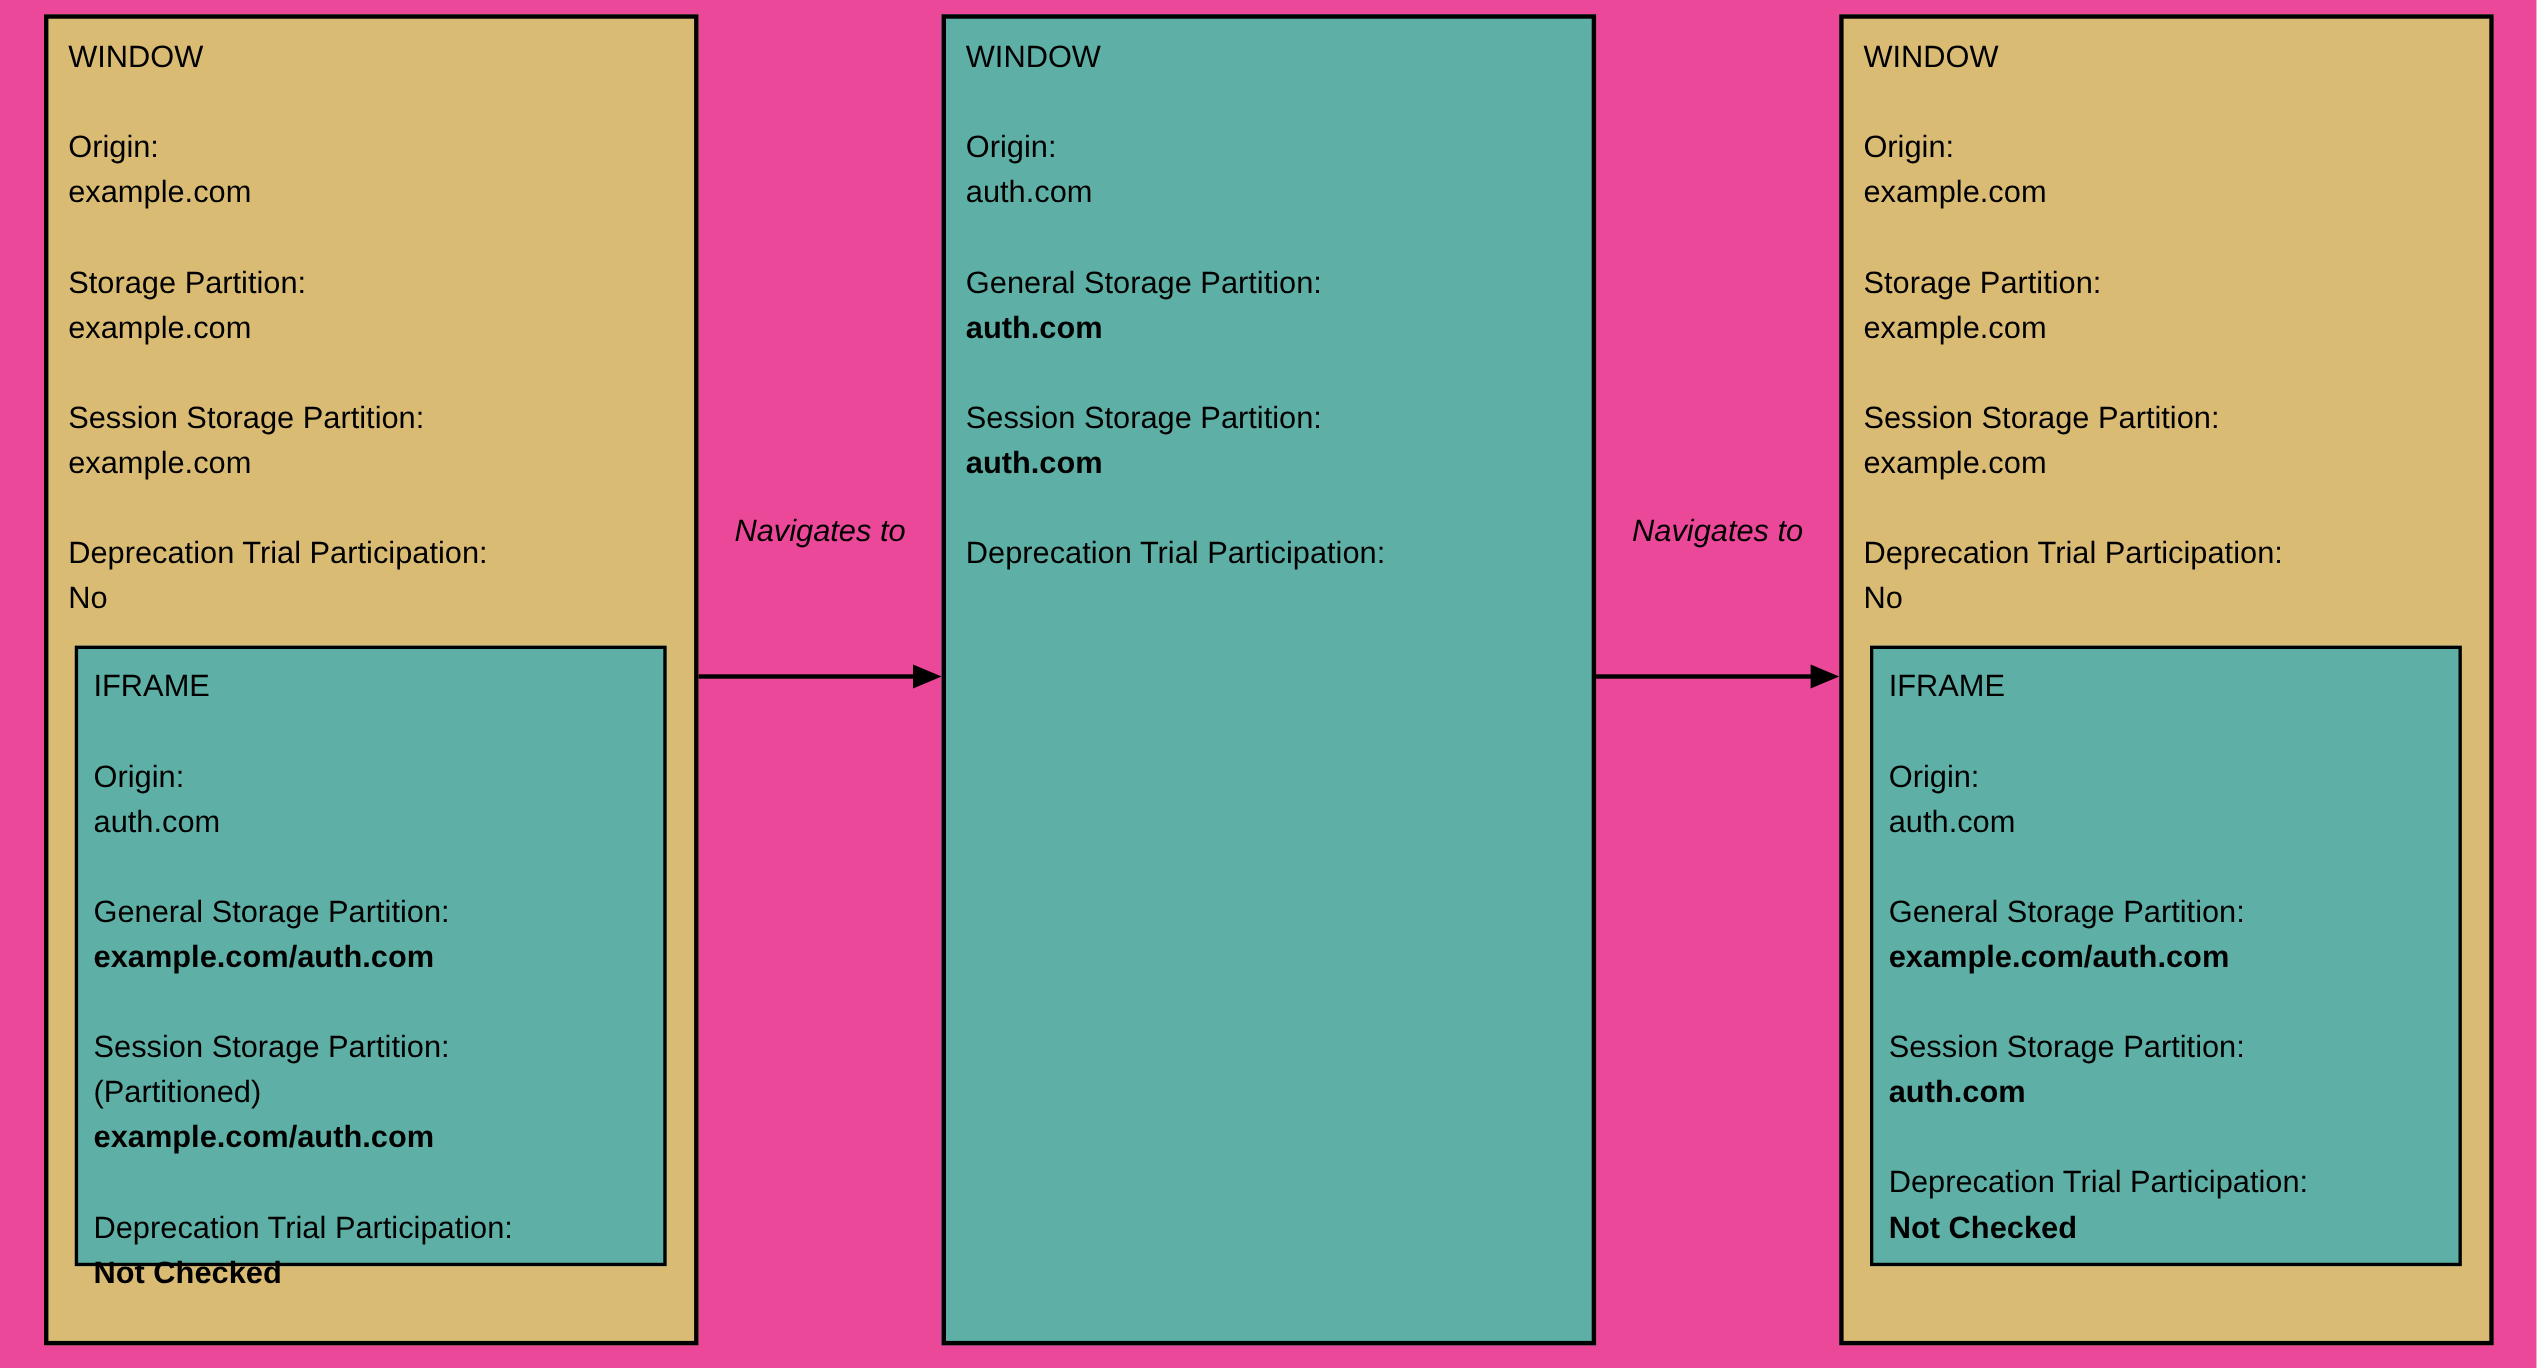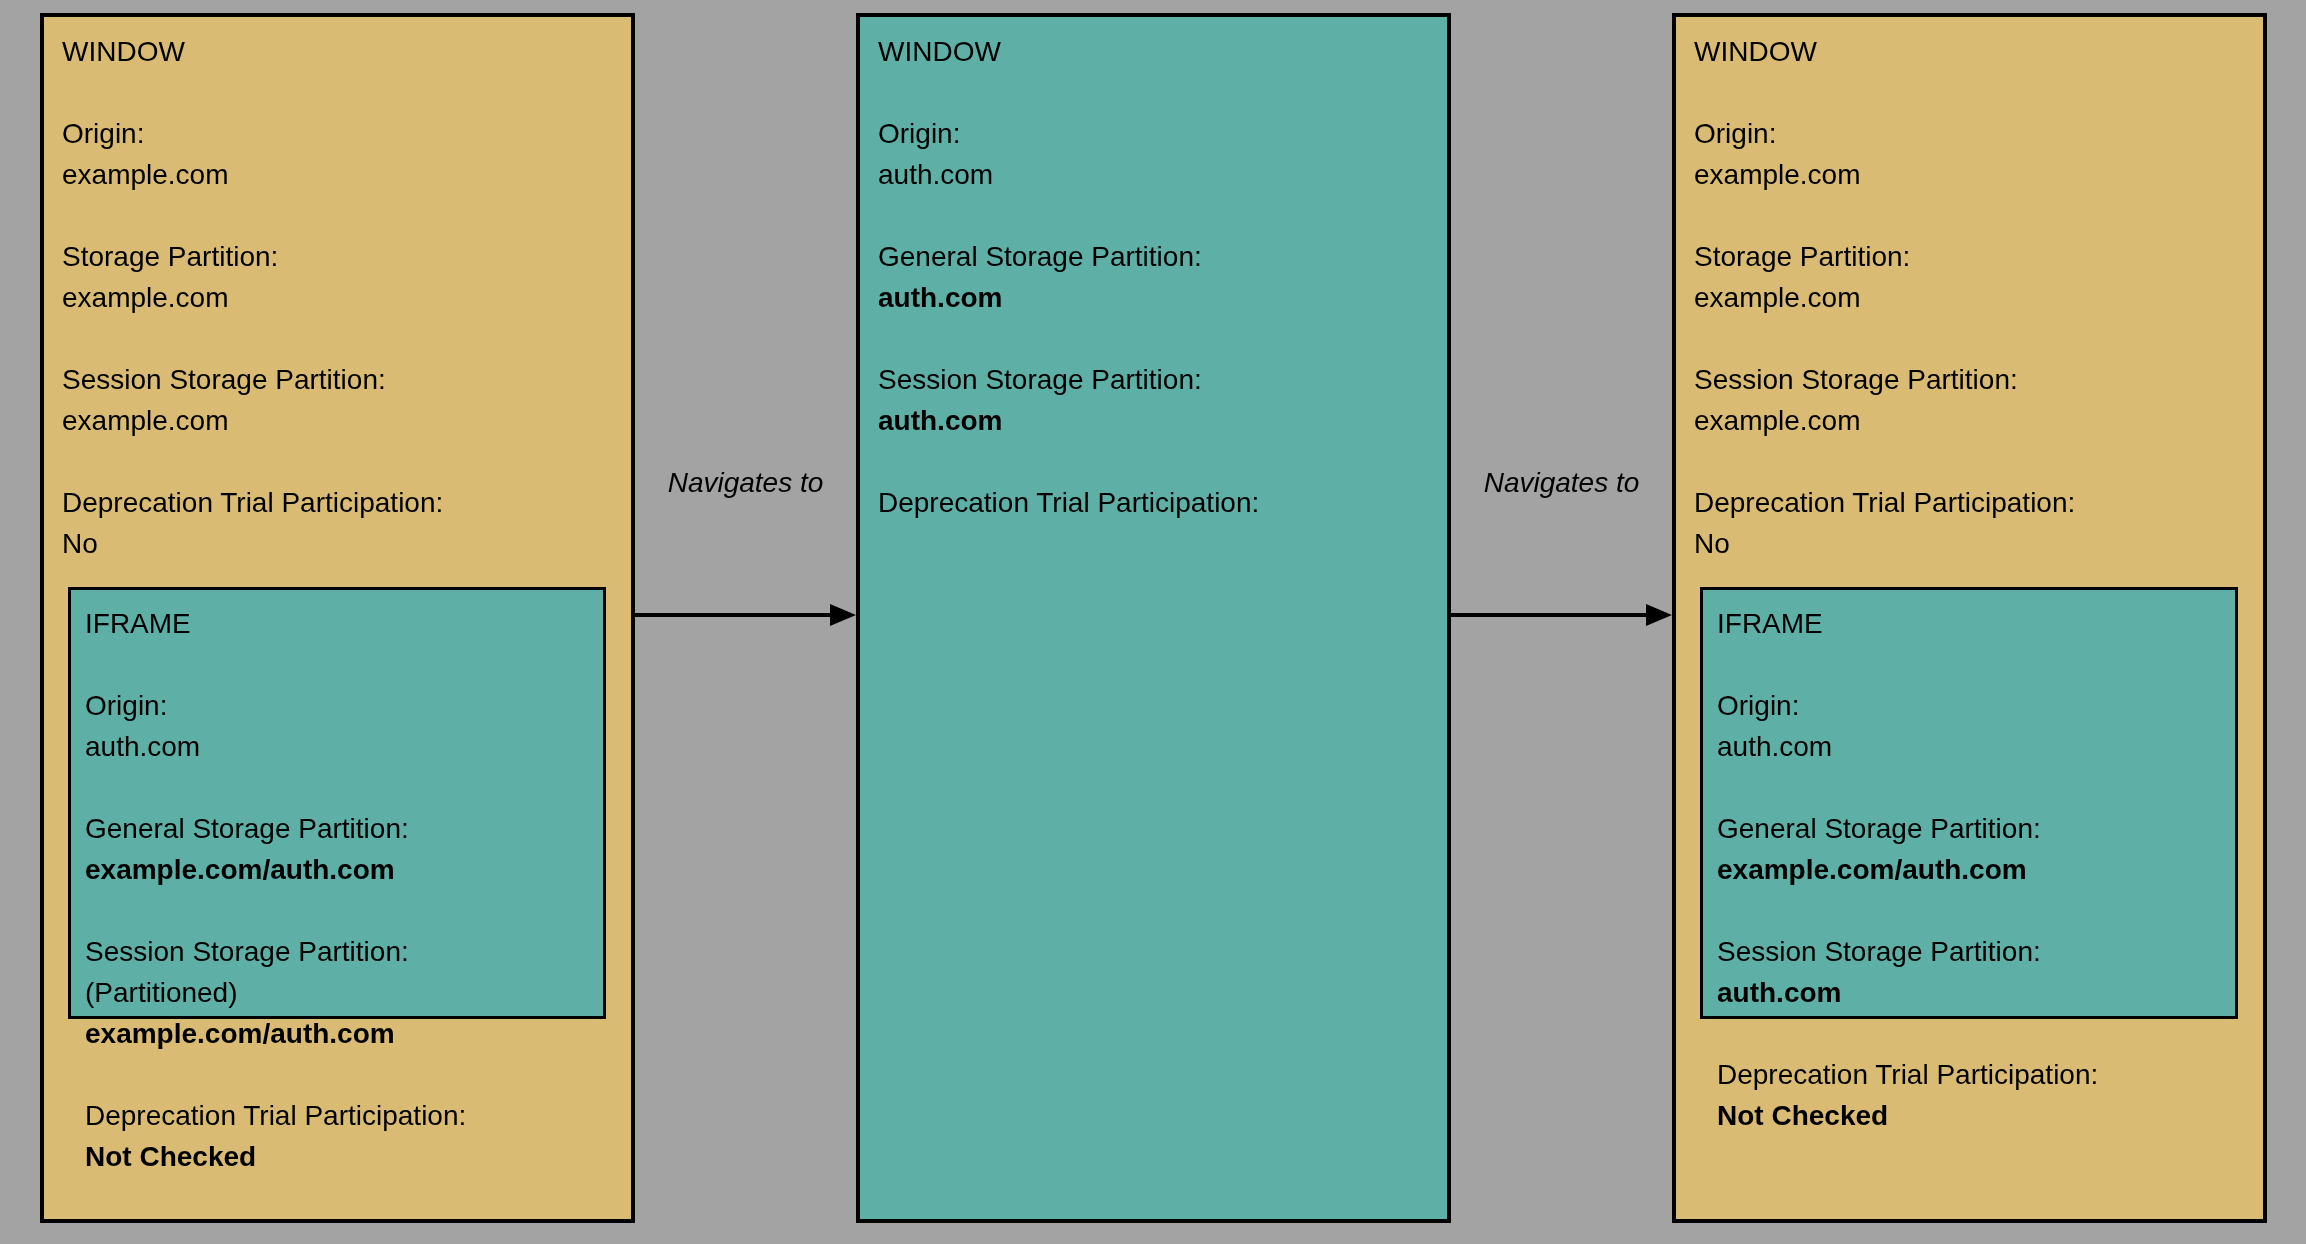--- a/index.html
+++ b/index.html
@@ -5,21 +5,21 @@
   html, body {
     margin: 0;
     padding: 0;
     background: #ffffff;
     font-family: "Liberation Sans", "DejaVu Sans", sans-serif;
   }
   .canvas {
     position: relative;
     width: 2306px;
     height: 1244px;
-    background: #a3a3a3;
+    background: #ec4899;
     color: #000000;
     font-size: 28px;
     line-height: 41px;
   }
   .box {
     position: absolute;
     top: 13px;
     width: 595px;
     height: 1210px;
     border: 4px solid #000000;
@@ -35,21 +35,21 @@
   .box-title { margin: 0 0 41px 0; }
   .field { margin: 0 0 41px 0; }
   .field .label, .field .note, .field .value { display: block; }
   .value.bold { font-weight: bold; }
 
   .iframe-box {
     position: absolute;
     left: 24px;
     top: 570px;
     width: 538px;
-    height: 432px;
+    height: 564px;
     border: 3px solid #000000;
     box-sizing: border-box;
     background: #5eafa5;
     padding: 13px 14px;
   }
 
   .nav-label {
     position: absolute;
     top: 462px;
     width: 221px;

